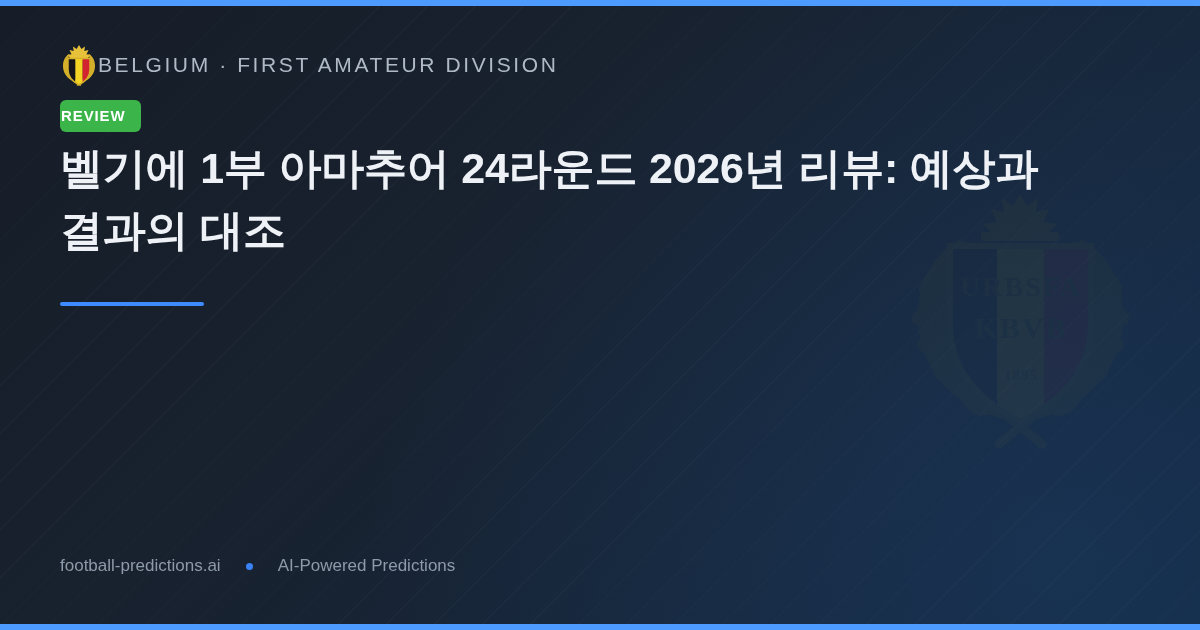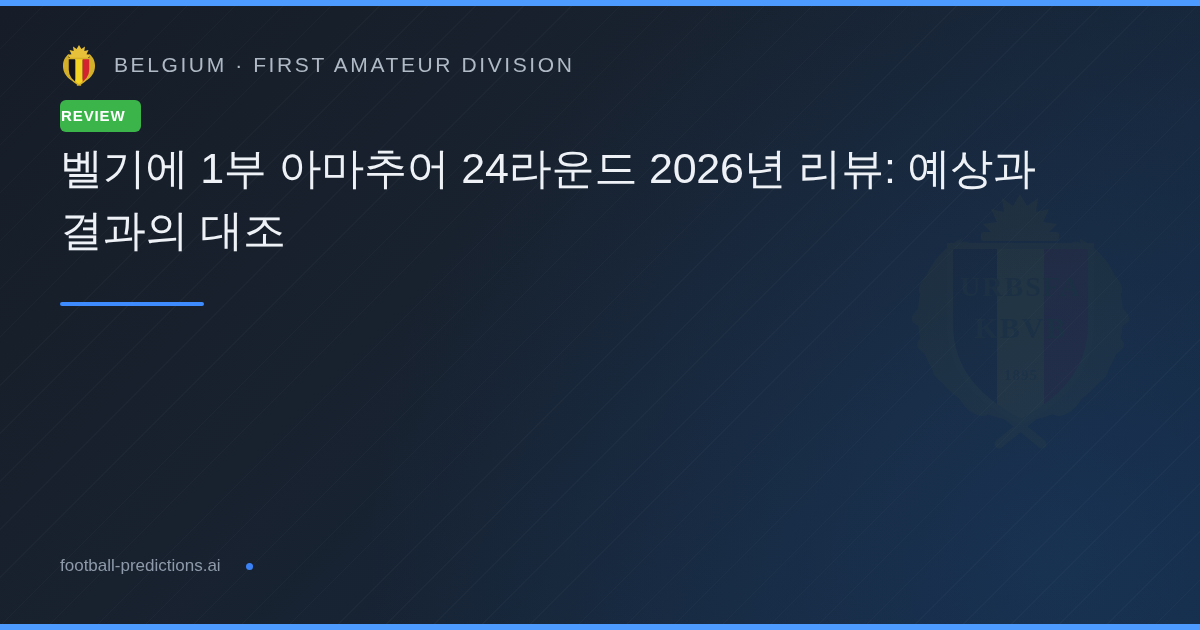--- a/index.html
+++ b/index.html
@@ -57,21 +57,21 @@
 
   
   #content {
     position:absolute;
     left:60px; top:0;
     width:1080px; height:630px;
   }
 
   #league-row {
     position:absolute; left:0; top:44px;
-    display:flex; align-items:center; gap:16px;text-align:center;
+    display:flex; align-items:center; text-align:center;
   }
   #fa-crest { width:38px; height:42px; flex:0 0 auto; display:block; }
   #league-name {
     font-size:21px;
     letter-spacing:2.6px;
     color:#b0bac6;
     font-weight:400;
     white-space:nowrap;
   }
 
@@ -85,21 +85,21 @@
     padding:8px 15px 9px 1px;
     border-radius:6px;
     line-height:1;
   }
 
   #title {
     position:absolute; left:0; top:137px;
     width:1010px;
     font-size:43px;
     line-height:62px;
-    font-weight:400;
+    font-weight:700;
     color:#eef2f7;
     letter-spacing:-0.2px;
   }
 
   #accent {
     position:absolute; left:0; top:302px;
     width:144px; height:4px;
     background:#3d8bfd;
     border-radius:2px;
   }
@@ -221,16 +221,17 @@
 
     <div id="badge">REVIEW</div>
 
     <h1 id="title">벨기에 1부 아마추어 24라운드 2026년 리뷰: 예상과 결과의 대조</h1>
 
     <div id="accent"></div>
 
     <div id="footer">
       <span>football-predictions.ai</span>
       <span id="dot"></span>
+      <span>AI-Powered Predictions</span>
     </div>
 
   </div>
 </div>
 
 </body></html>

